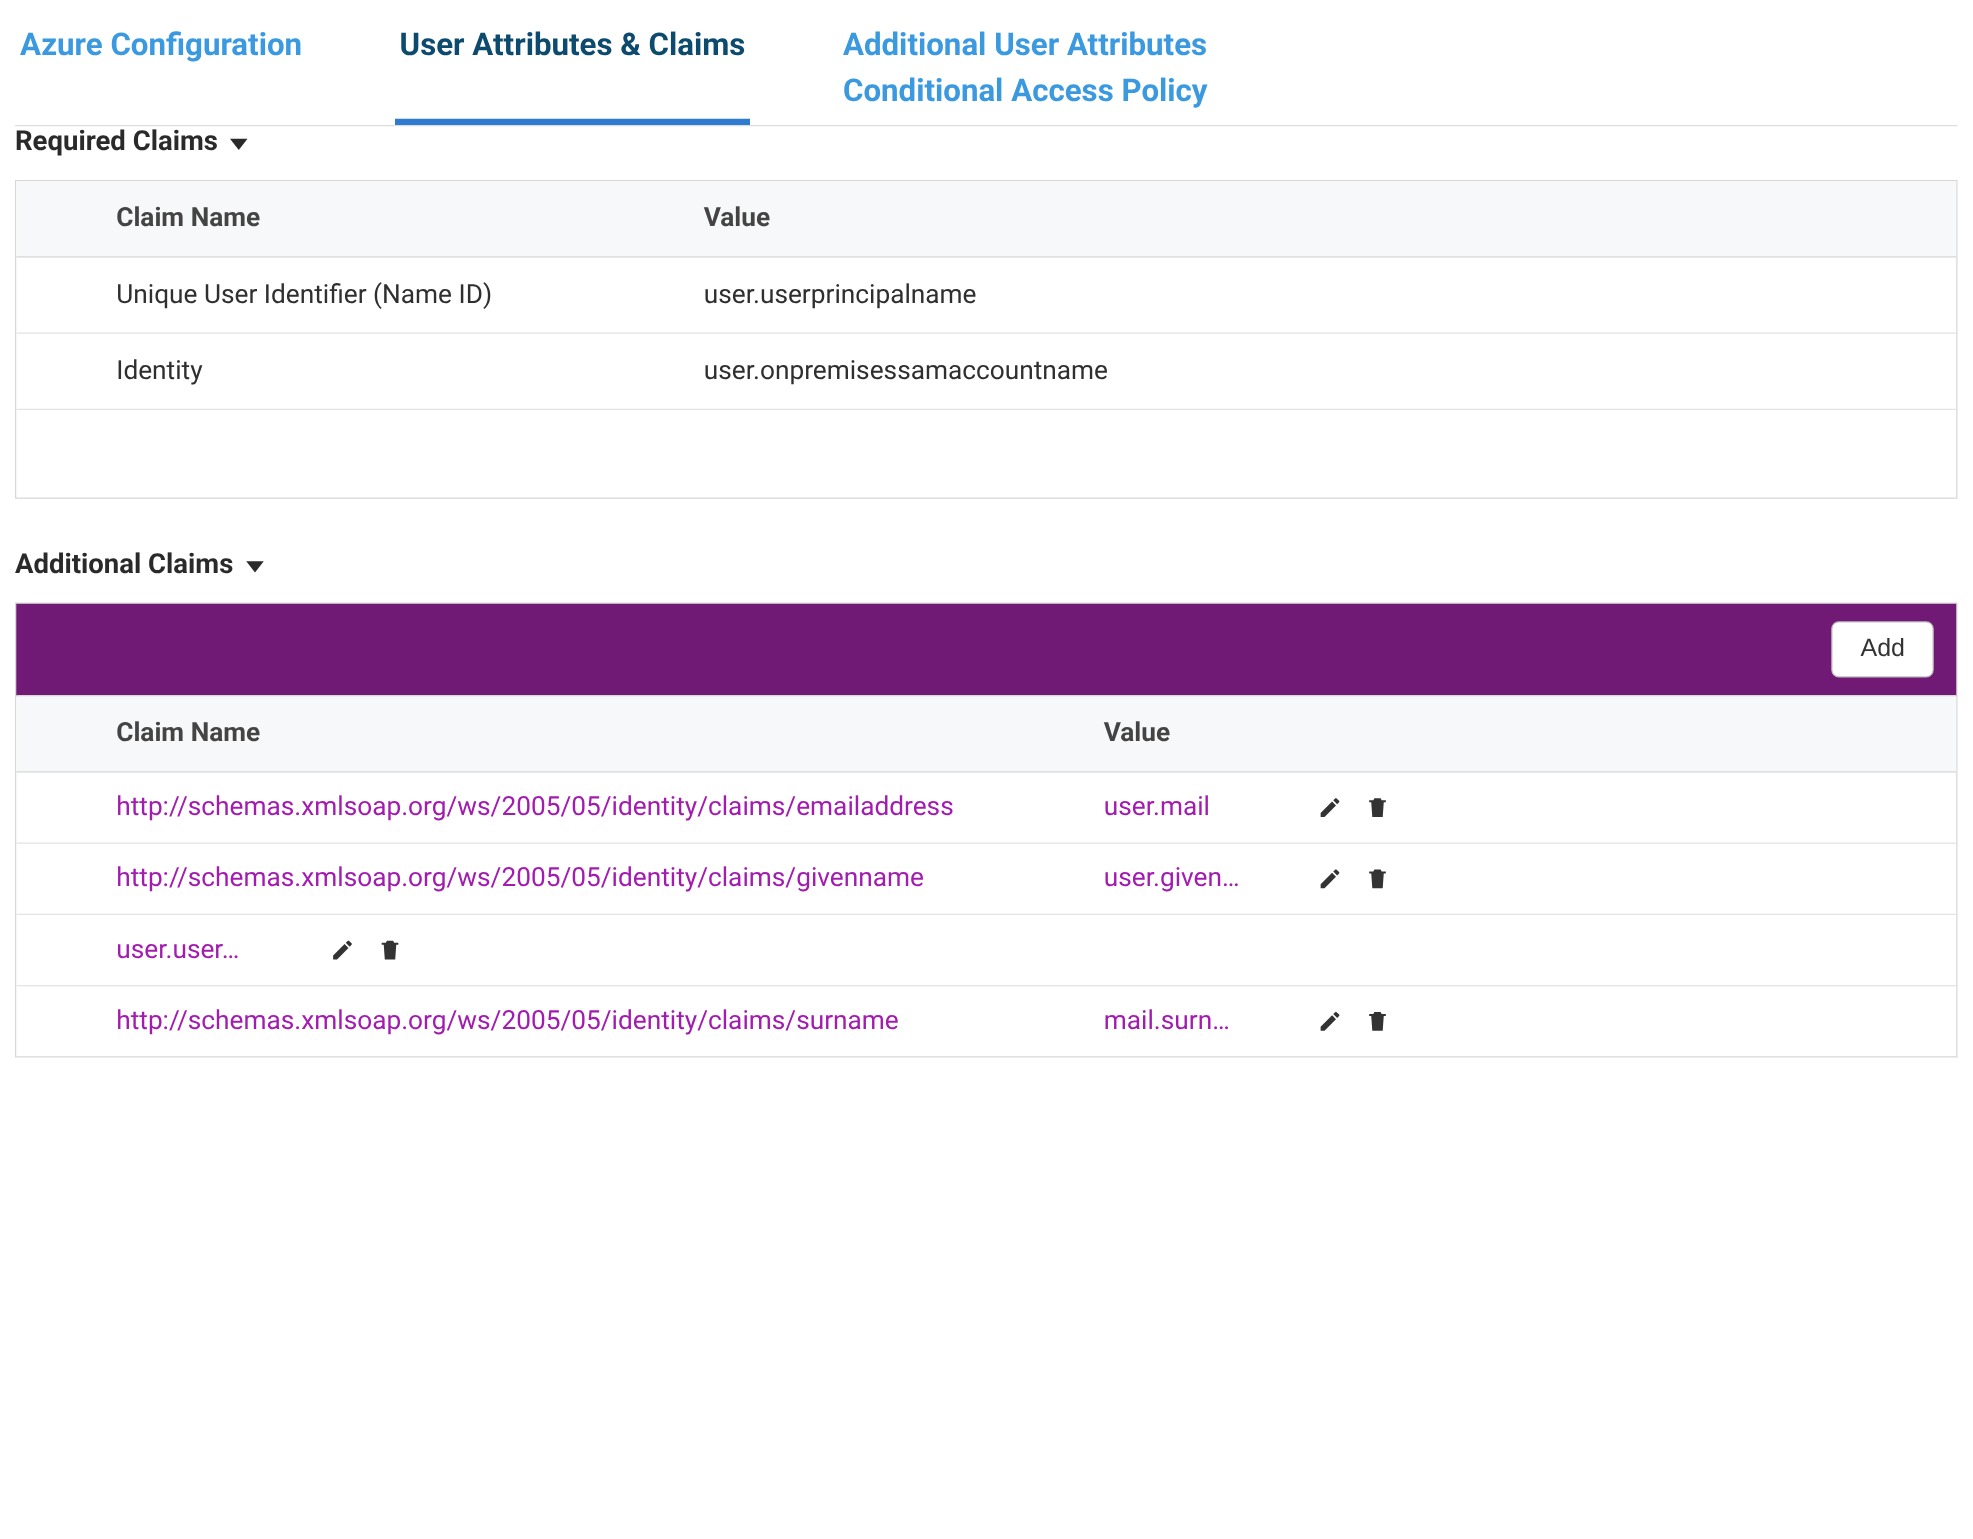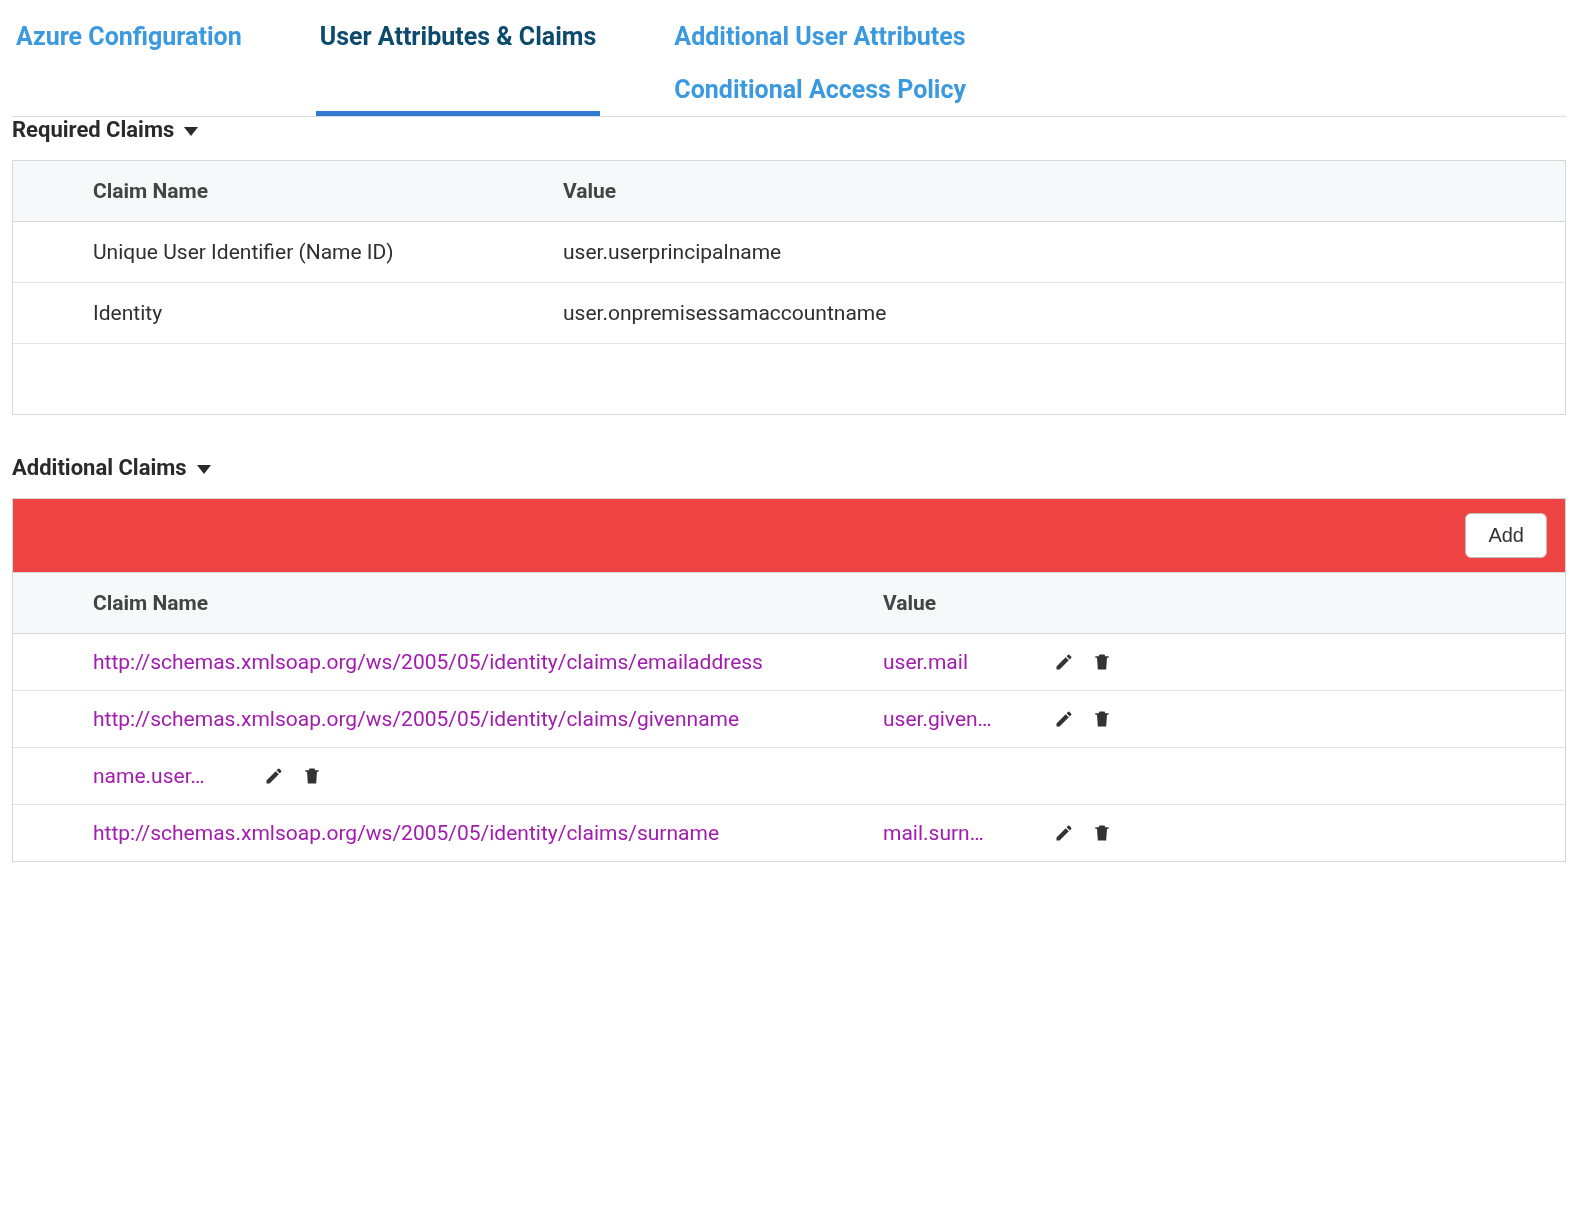--- a/index.html
+++ b/index.html
@@ -25,21 +25,21 @@
       cursor: pointer;
       white-space: nowrap;
     }
     .tab.active {
       color: #0c4a6e;
       border-bottom: 5px solid #2f7bd1;
     }
     .tab-group-right {
       display: flex;
       flex-direction: column;
-      gap: 20px;
+      gap: 4px;
     }
     .section-header {
       display: flex;
       align-items: center;
       gap: 10px;
       font-size: 22px;
       font-weight: 700;
       color: #2a2a2a;
       margin-bottom: 18px;
       cursor: pointer;
@@ -49,21 +49,21 @@
       border-left: 7px solid transparent;
       border-right: 7px solid transparent;
       border-top: 9px solid #2a2a2a;
       margin-top: 3px;
     }
     .panel {
       border: 1px solid #d7d7d7;
       margin-bottom: 40px;
     }
     .panel-toolbar {
-      background: #ef4444;
+      background: #701a75;
       border-bottom: 1px solid #d7d7d7;
       padding: 14px 18px;
       display: flex;
       justify-content: flex-end;
     }
     .btn {
       background: #fff;
       border: 1px solid #bfbfbf;
       border-radius: 6px;
       padding: 10px 22px;
@@ -216,21 +216,21 @@
       </span>
       <span class="icon-btn">
         <svg viewBox="0 0 24 24">
             <path d="M6 7h12l-1 14H7L6 7zm3-4h6l1 2h4v2H4V5h4l1-2zM9 10h2v8H9v-8zm4 0h2v8h-2v-8z"></path>
           </svg>
       </span>
     </div>
   </div>
 
   <div class="trow2">
-    <div class="col-value">name.user…</div>
+    <div class="col-value">user.user…</div>
     <div class="col-actions">
       <span class="icon-btn">
         <svg viewBox="0 0 24 24">
             <path d="M3 17.25V21h3.75l11-11-3.75-3.75-11 11zM20.71 7.04a1 1 0 0 0 0-1.41l-2.34-2.34a1 1 0 0 0-1.41 0L15.13 5.13l3.75 3.75 1.83-1.84z"></path>
           </svg>
       </span>
       <span class="icon-btn">
         <svg viewBox="0 0 24 24">
             <path d="M6 7h12l-1 14H7L6 7zm3-4h6l1 2h4v2H4V5h4l1-2zM9 10h2v8H9v-8zm4 0h2v8h-2v-8z"></path>
           </svg>

